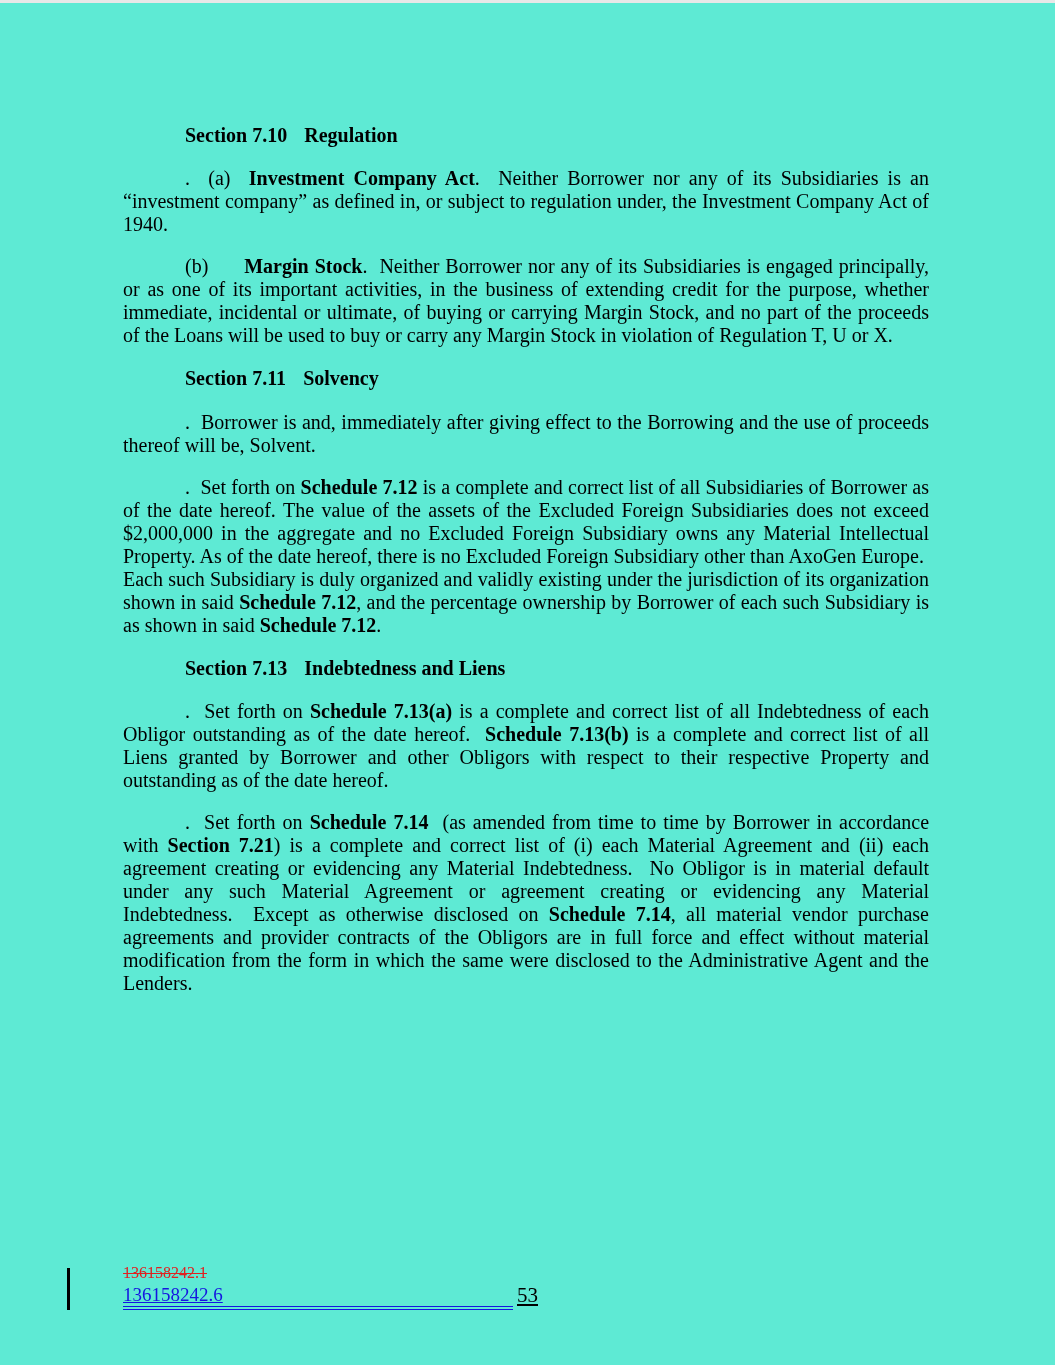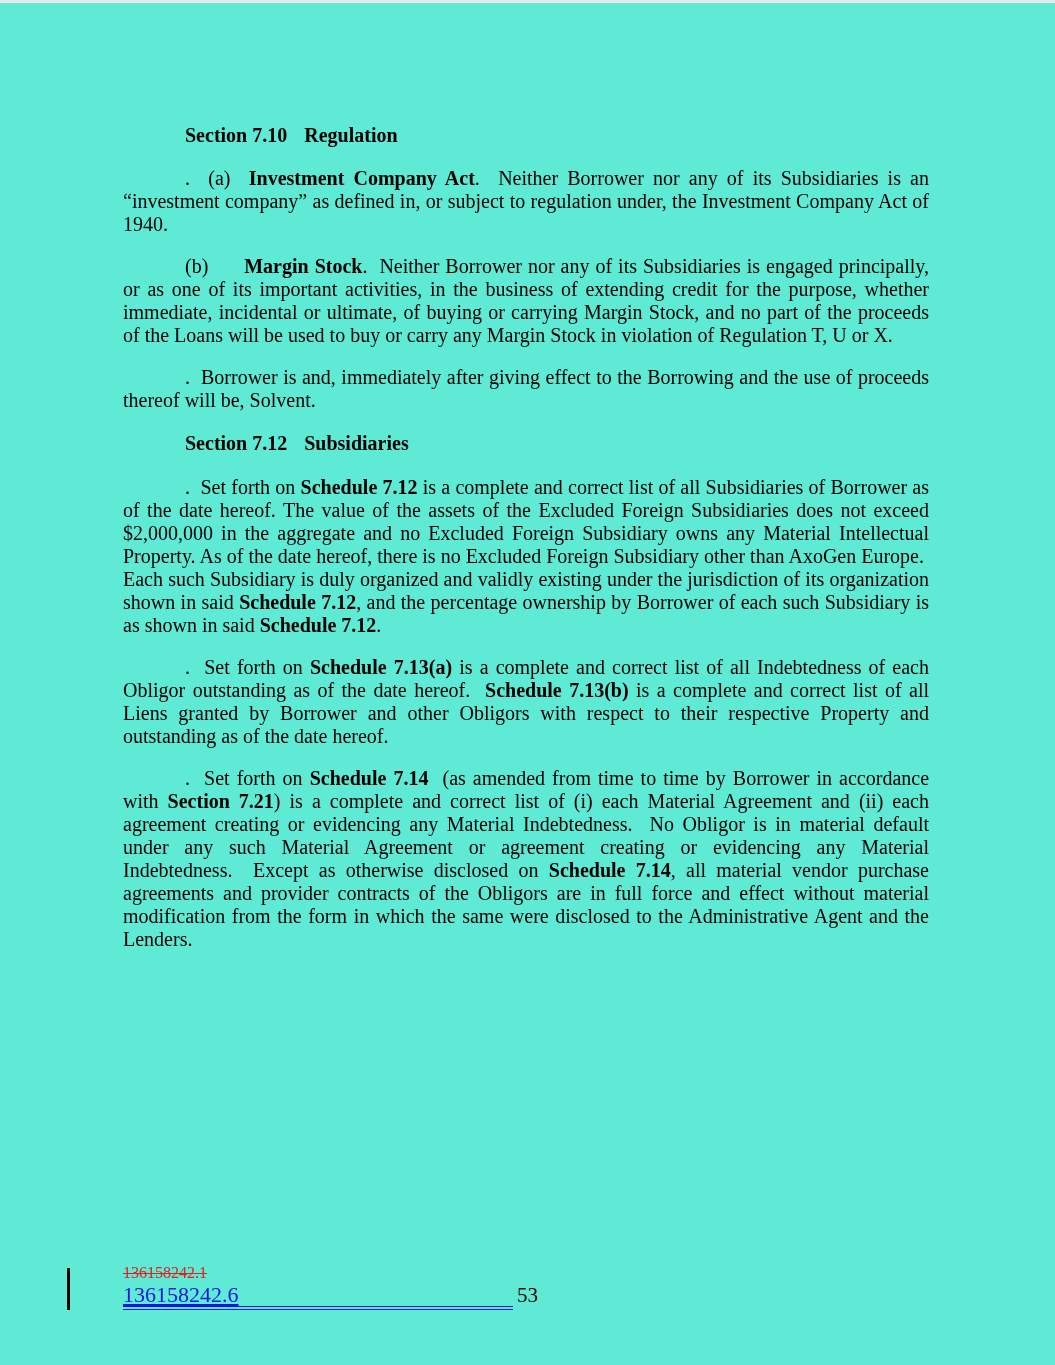--- a/index.html
+++ b/index.html
@@ -47,52 +47,54 @@
     position:absolute;
     left:123px;top:1259px;
     font-size:16px;
     color:var(--red);
     text-decoration:line-through;
     line-height:22px;
   }
   .footer-inserted{
     position:absolute;
     left:123px;top:1281px;
-    font-size:22px;
+    font-size:19px;
     color:var(--blue);
     text-decoration:underline;
     line-height:22px;
   }
   .footer-rule{
     position:absolute;
     left:123px;top:1303px;
     width:390px;height:2px;
     border-top:1px solid var(--blue);
     border-bottom:1px solid var(--blue);
   }
   .page-number{
     position:absolute;
     left:0;right:0;top:1280px;
     text-align:center;
     font-size:21px;
     line-height:24px;
     color:var(--ink);
+    text-decoration:underline;
   }
 </style>
 </head>
 <body>
 
 <div class="page">
   <div class="doc-body">
       <p class="heading"><span class="hnum">Section 7.10</span><span class="htitle">Regulation</span></p>
       <p class="para"><span>.&nbsp; (a)&nbsp; </span><span class="b">Investment Company Act</span><span>.&nbsp; Neither Borrower nor any of its Subsidiaries is an “investment company” as defined in, or subject to regulation under, the Investment Company Act of 1940.</span></p>
       <p class="para"><span>(b)&nbsp;&nbsp;&nbsp;&nbsp;&nbsp; </span><span class="b">Margin Stock</span><span>.&nbsp; Neither Borrower nor any of its Subsidiaries is engaged principally, or as one of its important activities, in the business of extending credit for the purpose, whether immediate, incidental or ultimate, of buying or carrying Margin Stock, and no part of the proceeds of the Loans will be used to buy or carry any Margin Stock in violation of Regulation T, U or X.</span></p>
+      <p class="heading"><span class="hnum">Section 7.11</span><span class="htitle">Solvency</span></p>
       <p class="para"><span>.&nbsp; Borrower is and, immediately after giving effect to the Borrowing and the use of proceeds thereof will be, Solvent.</span></p>
-      <p class="heading"><span class="hnum">Section 7.12</span><span class="htitle">Subsidiaries</span></p>
       <p class="para"><span>.&nbsp; Set forth on </span><span class="b">Schedule 7.12</span><span> is a complete and correct list of all Subsidiaries of Borrower as of the date hereof. The value of the assets of the Excluded Foreign Subsidiaries does not exceed $2,000,000 in the aggregate and no Excluded Foreign Subsidiary owns any Material Intellectual Property. As of the date hereof, there is no Excluded Foreign Subsidiary other than AxoGen Europe.&nbsp; Each such Subsidiary is duly organized and validly existing under the jurisdiction of its organization shown in said </span><span class="b">Schedule 7.12</span><span>, and the percentage ownership by Borrower of each such Subsidiary is as shown in said </span><span class="b">Schedule 7.12</span><span>.</span></p>
+      <p class="heading"><span class="hnum">Section 7.13</span><span class="htitle">Indebtedness and Liens</span></p>
       <p class="para"><span>.&nbsp; Set forth on </span><span class="b">Schedule 7.13(a)</span><span> is a complete and correct list of all Indebtedness of each Obligor outstanding as of the date hereof.&nbsp; </span><span class="b">Schedule 7.13(b)</span><span> is a complete and correct list of all Liens granted by Borrower and other Obligors with respect to their respective Property and outstanding as of the date hereof.</span></p>
       <p class="para"><span>.&nbsp; Set forth on </span><span class="b">Schedule 7.14</span><span> &nbsp;(as amended from time to time by Borrower in accordance with </span><span class="b">Section 7.21</span><span>) is a complete and correct list of (i) each Material Agreement and (ii) each agreement creating or evidencing any Material Indebtedness.&nbsp; No Obligor is in material default under any such Material Agreement or agreement creating or evidencing any Material Indebtedness.&nbsp; Except as otherwise disclosed on </span><span class="b">Schedule 7.14</span><span>, all material vendor purchase agreements and provider contracts of the Obligors are in full force and effect without material modification from the form in which the same were disclosed to the Administrative Agent and the Lenders.</span></p>
     </div>
 
   <div class="change-bar"></div>
 
   <div class="footer-deleted">136158242.1</div>
 
   <div class="footer-inserted">136158242.6</div>
 

